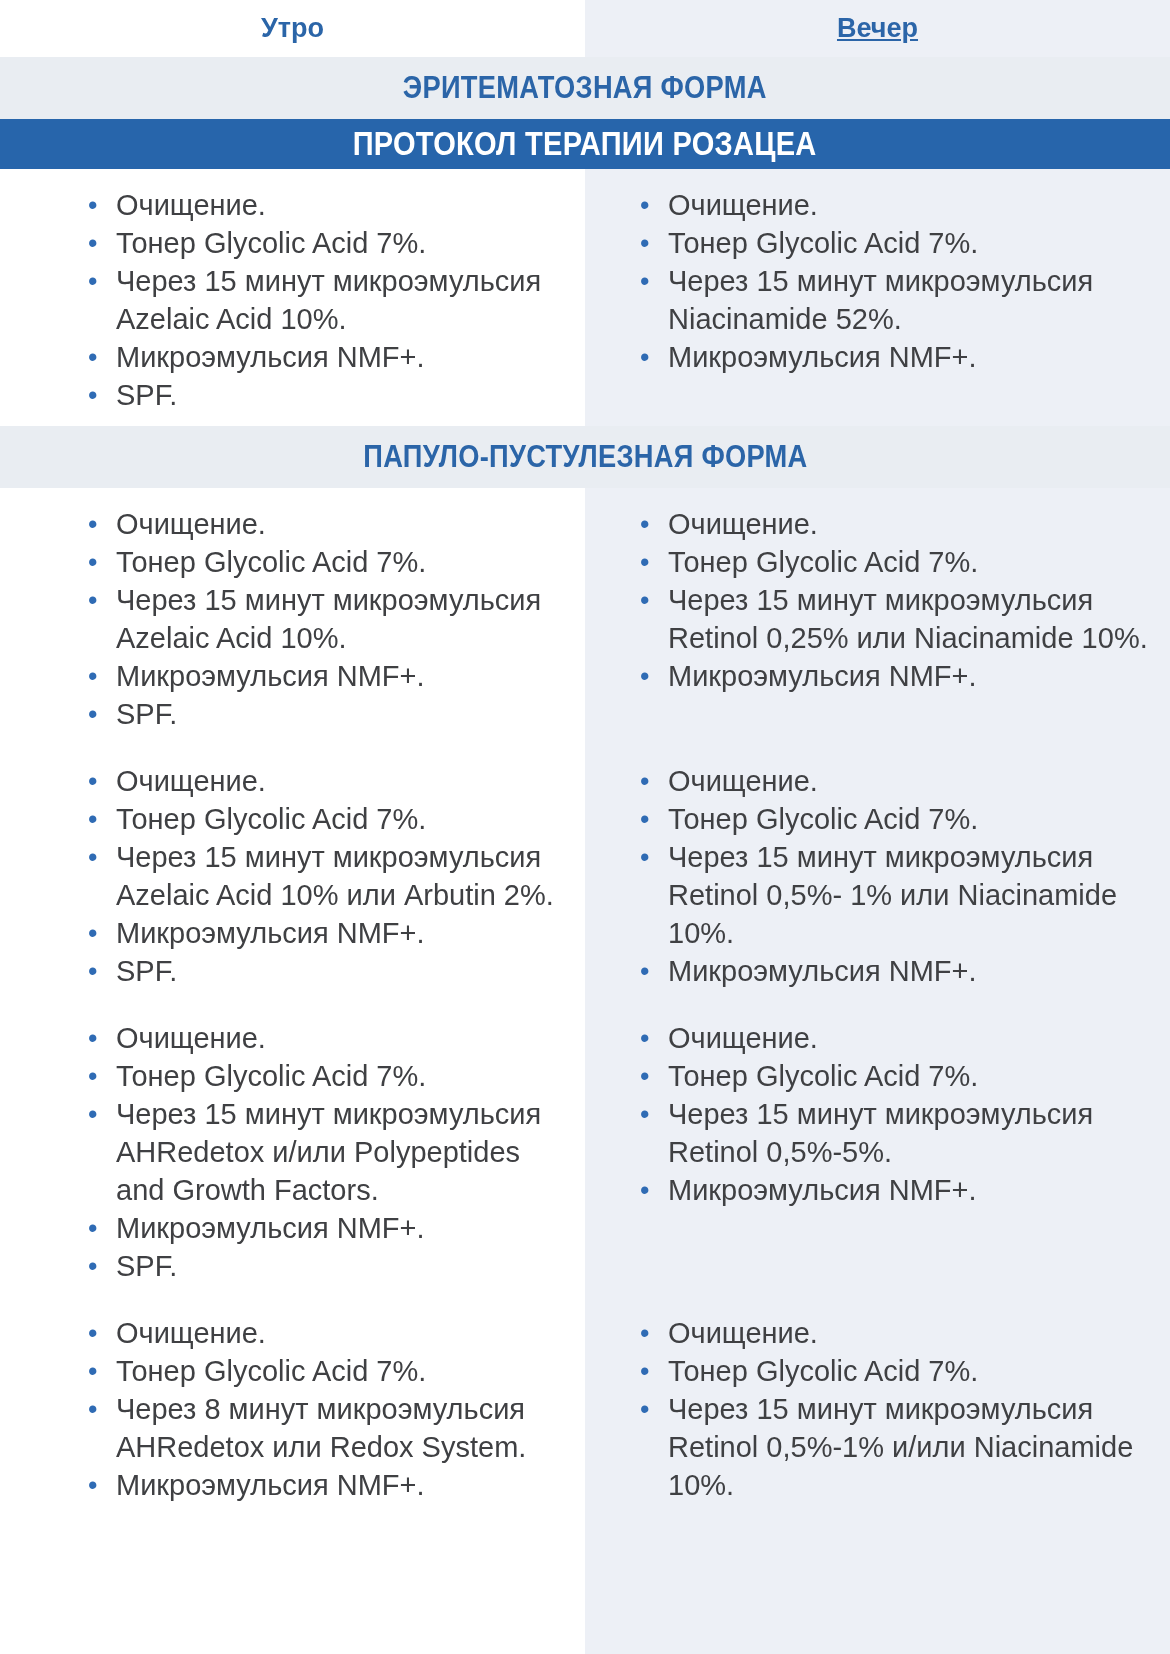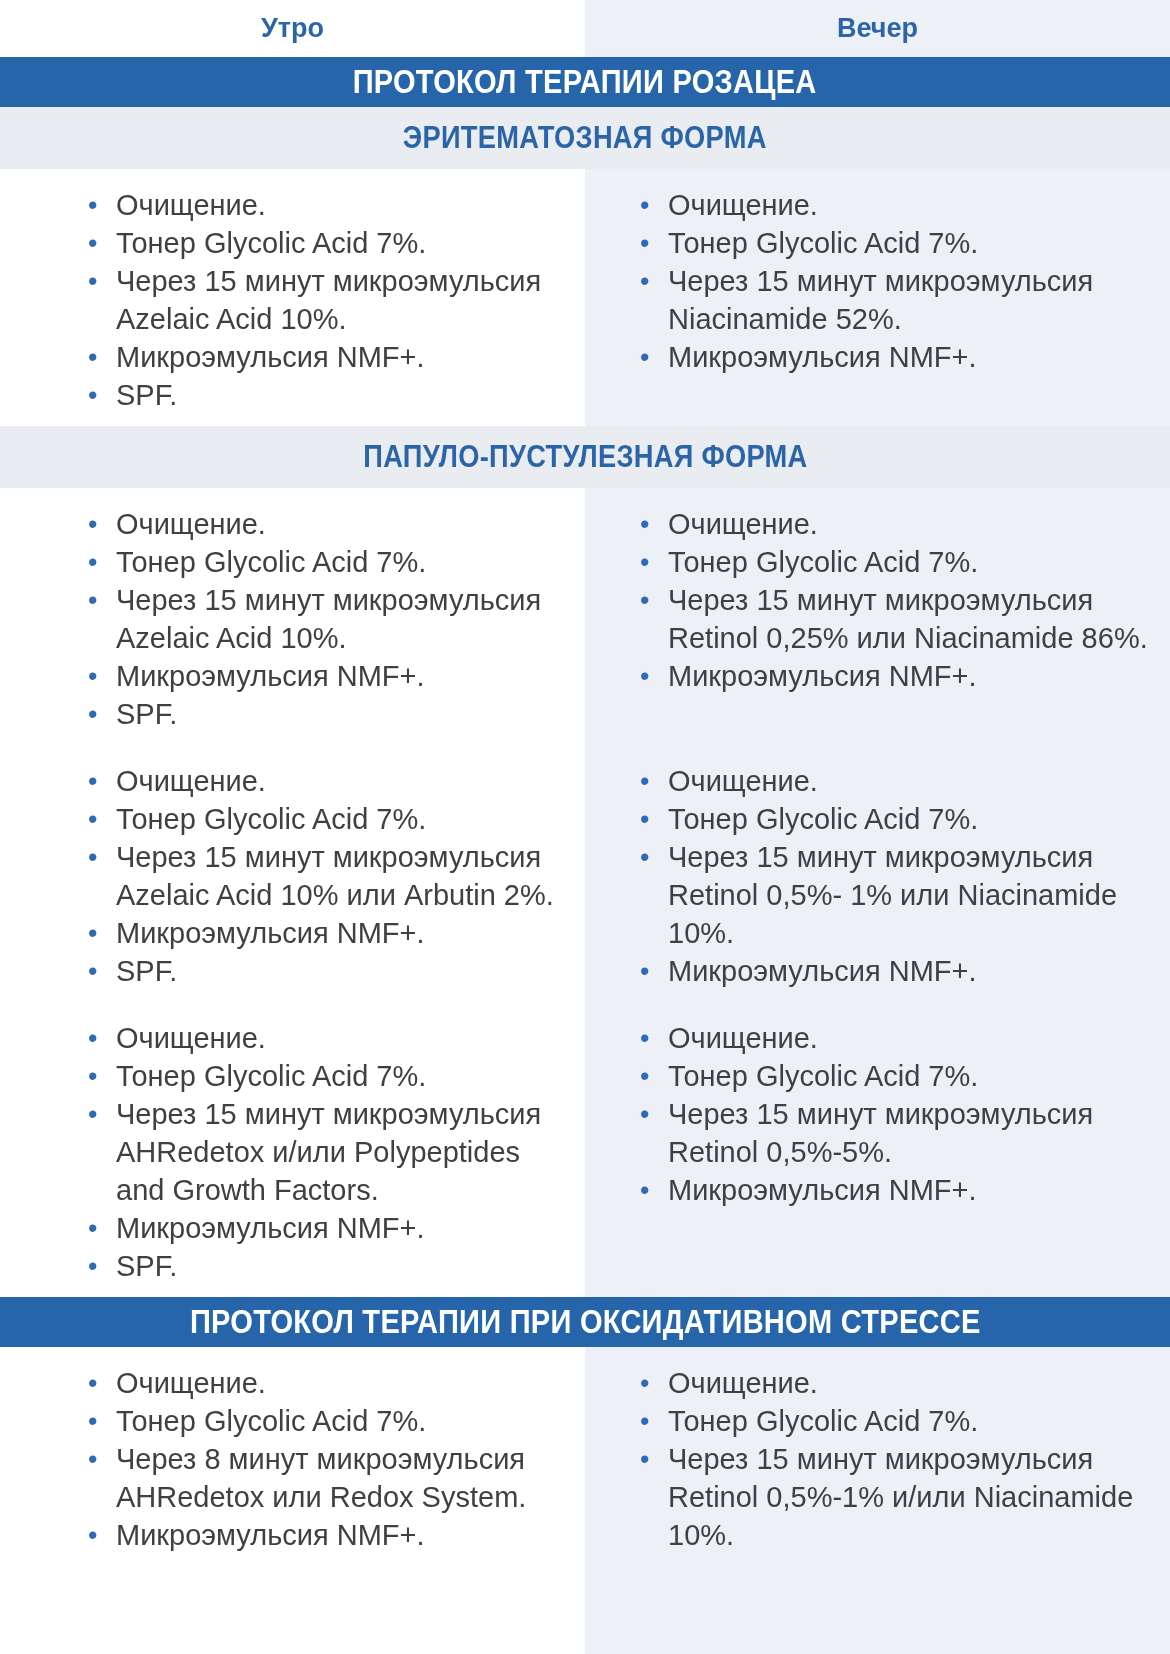--- a/index.html
+++ b/index.html
@@ -31,21 +31,21 @@
   }
   .col-header {
     width: 585px;
     display: flex;
     align-items: center;
     justify-content: center;
     font-size: 27px;
     font-weight: 700;
     color: var(--accent-blue);
   }
-  .col-header.evening { background: var(--evening-bg); }
+  .col-header.evening { background: var(--evening-bg); text-decoration: underline; }
 
   #blocks {
     display: flex;
     flex-direction: column;
     flex: 1 1 auto;
   }
 
   
   .banner {
     flex: 0 0 auto;
@@ -106,26 +106,26 @@
 </style>
 </head>
 <body>
 
 <div class="page">
   <div class="col-header-row">
     <div class="col-header morning">Утро</div>
     <div class="col-header evening">Вечер</div>
   </div>
   <div id="blocks">
+      <div class="banner light">
+    <span class="banner-text">ЭРИТЕМАТОЗНАЯ ФОРМА</span>
+  </div>
       <div class="banner dark">
     <span class="banner-text">ПРОТОКОЛ ТЕРАПИИ РОЗАЦЕА</span>
   </div>
-      <div class="banner light">
-    <span class="banner-text">ЭРИТЕМАТОЗНАЯ ФОРМА</span>
-  </div>
       <div class="content-row">
     <ul class="col morning">
           <li class="step">
     <span class="bullet">•</span>
     <span class="step-text">Очищение.</span>
   </li>
           <li class="step">
     <span class="bullet">•</span>
     <span class="step-text">Тонер Glycolic Acid 7%.</span>
   </li>
@@ -191,21 +191,21 @@
           <li class="step">
     <span class="bullet">•</span>
     <span class="step-text">Очищение.</span>
   </li>
           <li class="step">
     <span class="bullet">•</span>
     <span class="step-text">Тонер Glycolic Acid 7%.</span>
   </li>
           <li class="step">
     <span class="bullet">•</span>
-    <span class="step-text">Через 15 минут микроэмульсия Retinol 0,25% или Niacinamide 86%.</span>
+    <span class="step-text">Через 15 минут микроэмульсия Retinol 0,25% или Niacinamide 10%.</span>
   </li>
           <li class="step">
     <span class="bullet">•</span>
     <span class="step-text">Микроэмульсия NMF+.</span>
   </li>
         </ul>
   </div>
       <div class="content-row">
     <ul class="col morning">
           <li class="step">
@@ -282,23 +282,20 @@
   </li>
           <li class="step">
     <span class="bullet">•</span>
     <span class="step-text">Через 15 минут микроэмульсия Retinol 0,5%-5%.</span>
   </li>
           <li class="step">
     <span class="bullet">•</span>
     <span class="step-text">Микроэмульсия NMF+.</span>
   </li>
         </ul>
-  </div>
-      <div class="banner dark">
-    <span class="banner-text">ПРОТОКОЛ ТЕРАПИИ ПРИ ОКСИДАТИВНОМ СТРЕССЕ</span>
   </div>
       <div class="content-row">
     <ul class="col morning">
           <li class="step">
     <span class="bullet">•</span>
     <span class="step-text">Очищение.</span>
   </li>
           <li class="step">
     <span class="bullet">•</span>
     <span class="step-text">Тонер Glycolic Acid 7%.</span>

